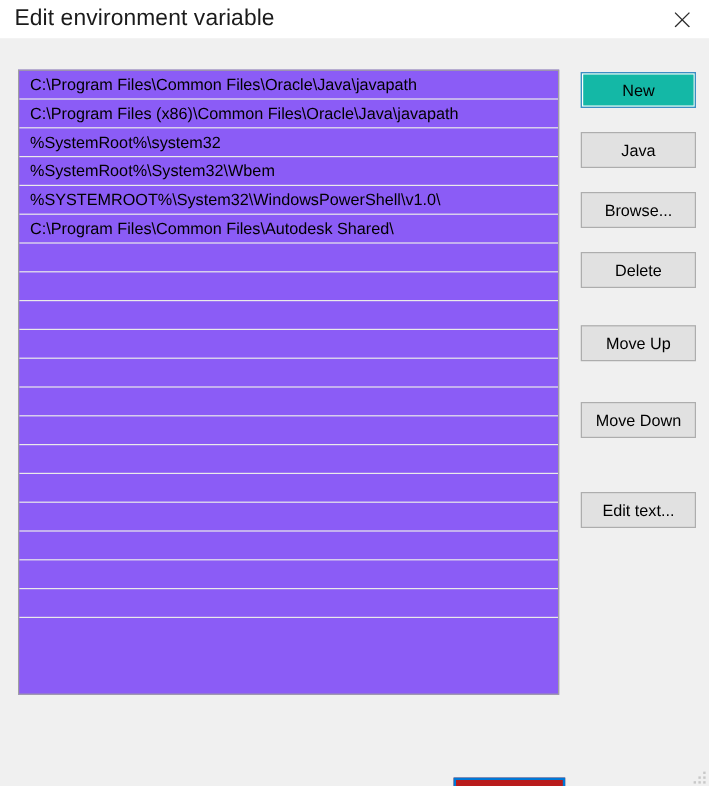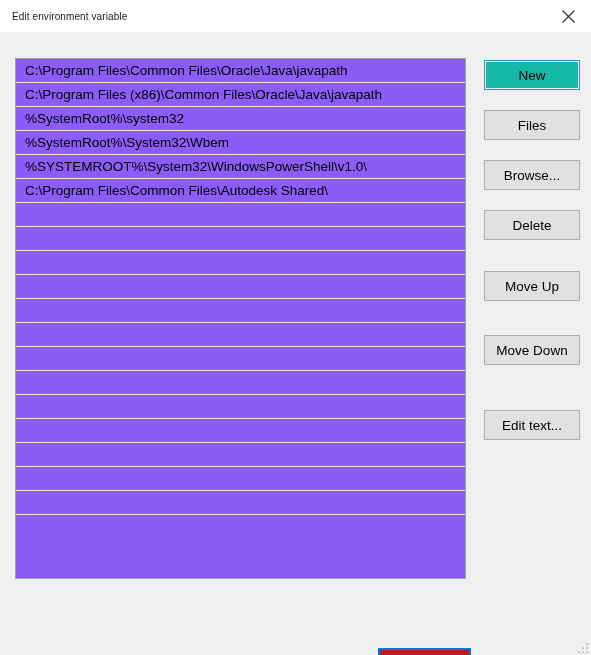--- a/index.html
+++ b/index.html
@@ -22,21 +22,21 @@
     left: 0;
     top: 0;
     width: 591px;
     height: 32px;
     background: #ffffff;
     display: flex;
     align-items: center;
     justify-content: space-between;
   }
   .titlebar-text {
-    font-size: 10px;
+    font-size: 19px;
     color: #1b1b1b;
     padding-left: 12px;
     letter-spacing: 0.1px;
     white-space: nowrap;
   }
   .close-button {
     width: 46px;
     height: 31px;
     display: flex;
     align-items: center;
@@ -182,21 +182,21 @@
       <div class="list-row empty"></div>
       <div class="list-row empty"></div>
       <div class="list-row empty"></div>
       <div class="list-row empty"></div>
       <div class="list-row empty"></div>
       <div class="list-row empty"></div>
       <div class="list-row empty"></div>
     </div>
 
   <div class="btn side-btn focused" id="btn-new">New</div>
-  <div class="btn side-btn" id="btn-edit">Files</div>
+  <div class="btn side-btn" id="btn-edit">Java</div>
   <div class="btn side-btn" id="btn-browse">Browse...</div>
   <div class="btn side-btn" id="btn-delete">Delete</div>
   <div class="btn side-btn" id="btn-moveup">Move Up</div>
   <div class="btn side-btn" id="btn-movedown">Move Down</div>
   <div class="btn side-btn" id="btn-edittext">Edit text...</div>
 
   <div class="btn bottom-btn default" id="btn-ok">OK</div>
 
   <div class="resize-grip">
     <i style="right:0px;  bottom:0px;"></i>

